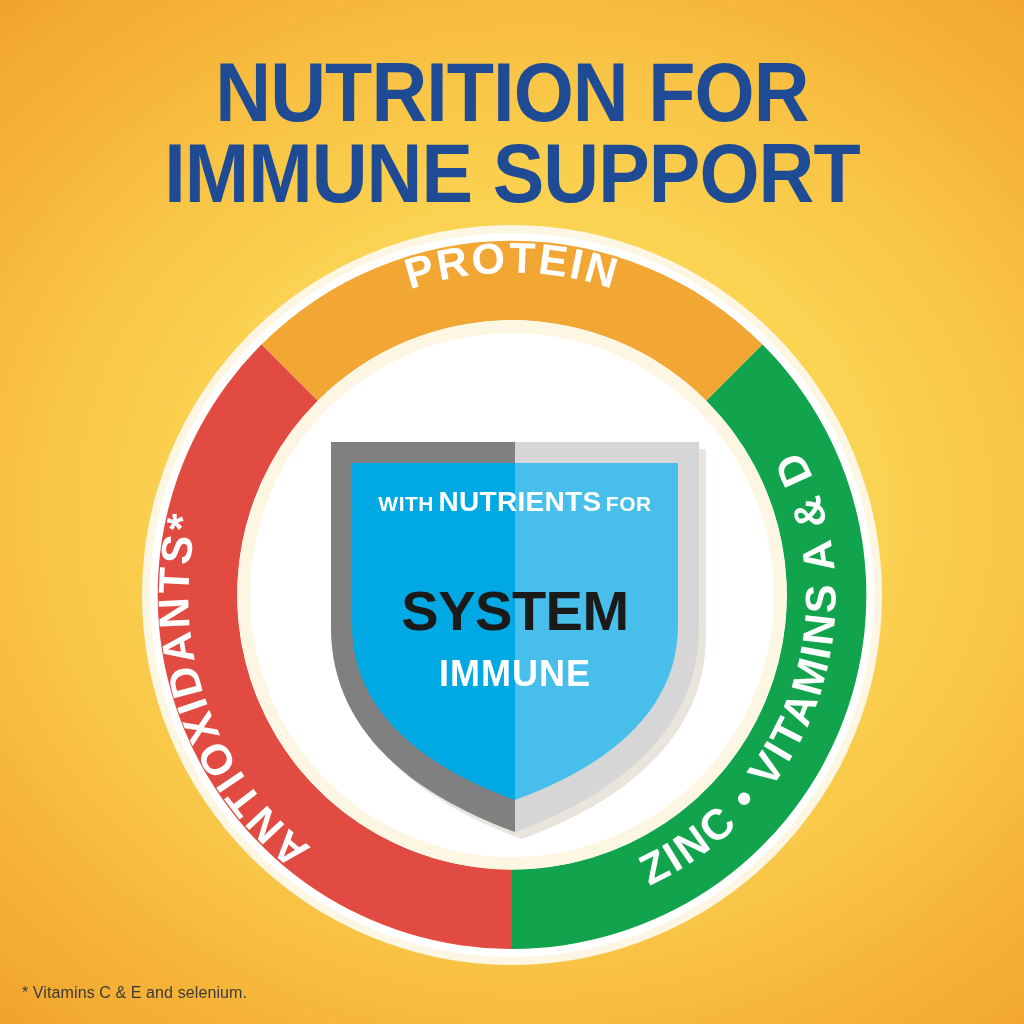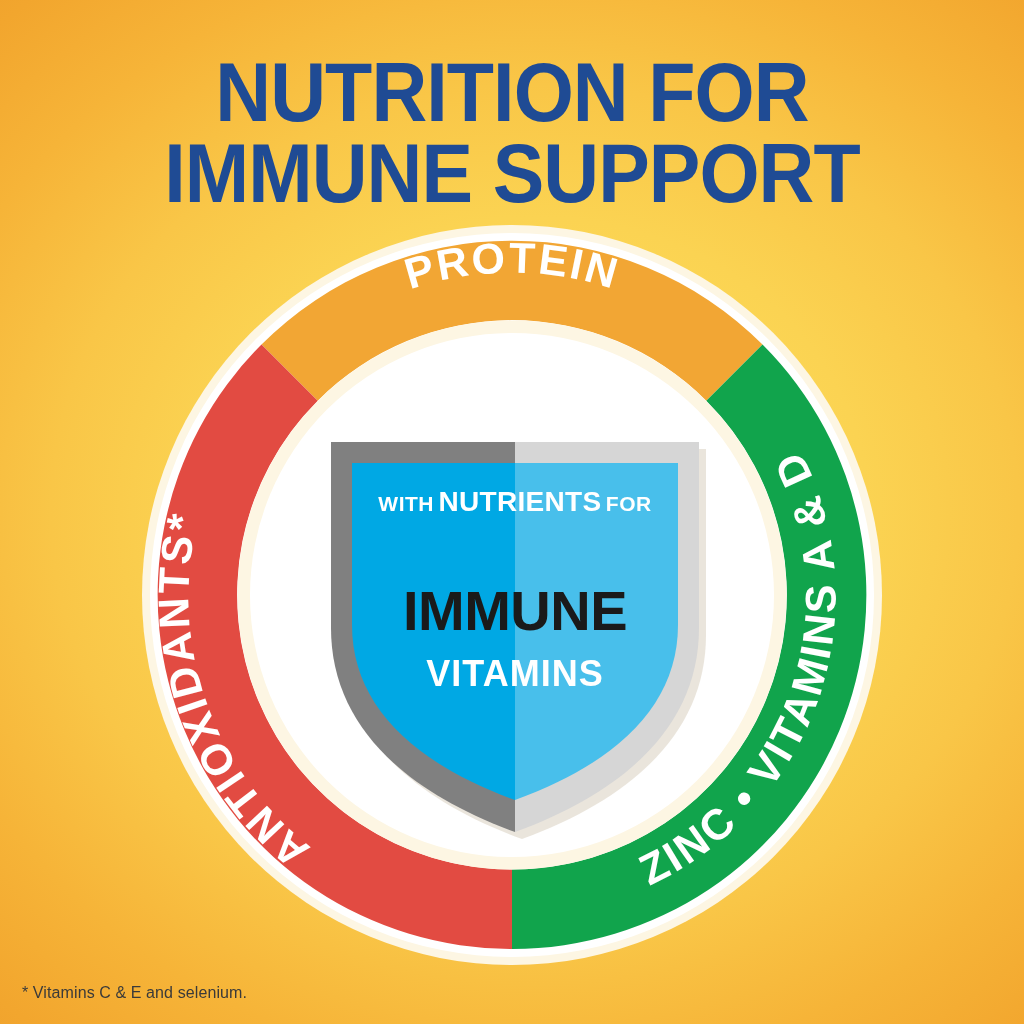--- a/index.html
+++ b/index.html
@@ -221,19 +221,19 @@
       <use href="#shield-inner" fill="#48bfeb" clip-path="url(#clip-right)"></use>
     </svg>
   </div>
 
   <div id="shield-text">
     <div id="tagline">
       <span class="small">WITH</span>
       <span class="big">NUTRIENTS</span>
       <span class="small">FOR</span>
     </div>
-    <div class="headline" id="headline-2">IMMUNE</div>
-    <div id="support-word">VITAMINS</div>
+    <div class="headline" id="headline-2">SYSTEM</div>
+    <div id="support-word">IMMUNE</div>
   </div>
 
   <div id="footnote">* Vitamins C &amp; E and selenium.</div>
 
 </div>
 
 </body></html>

